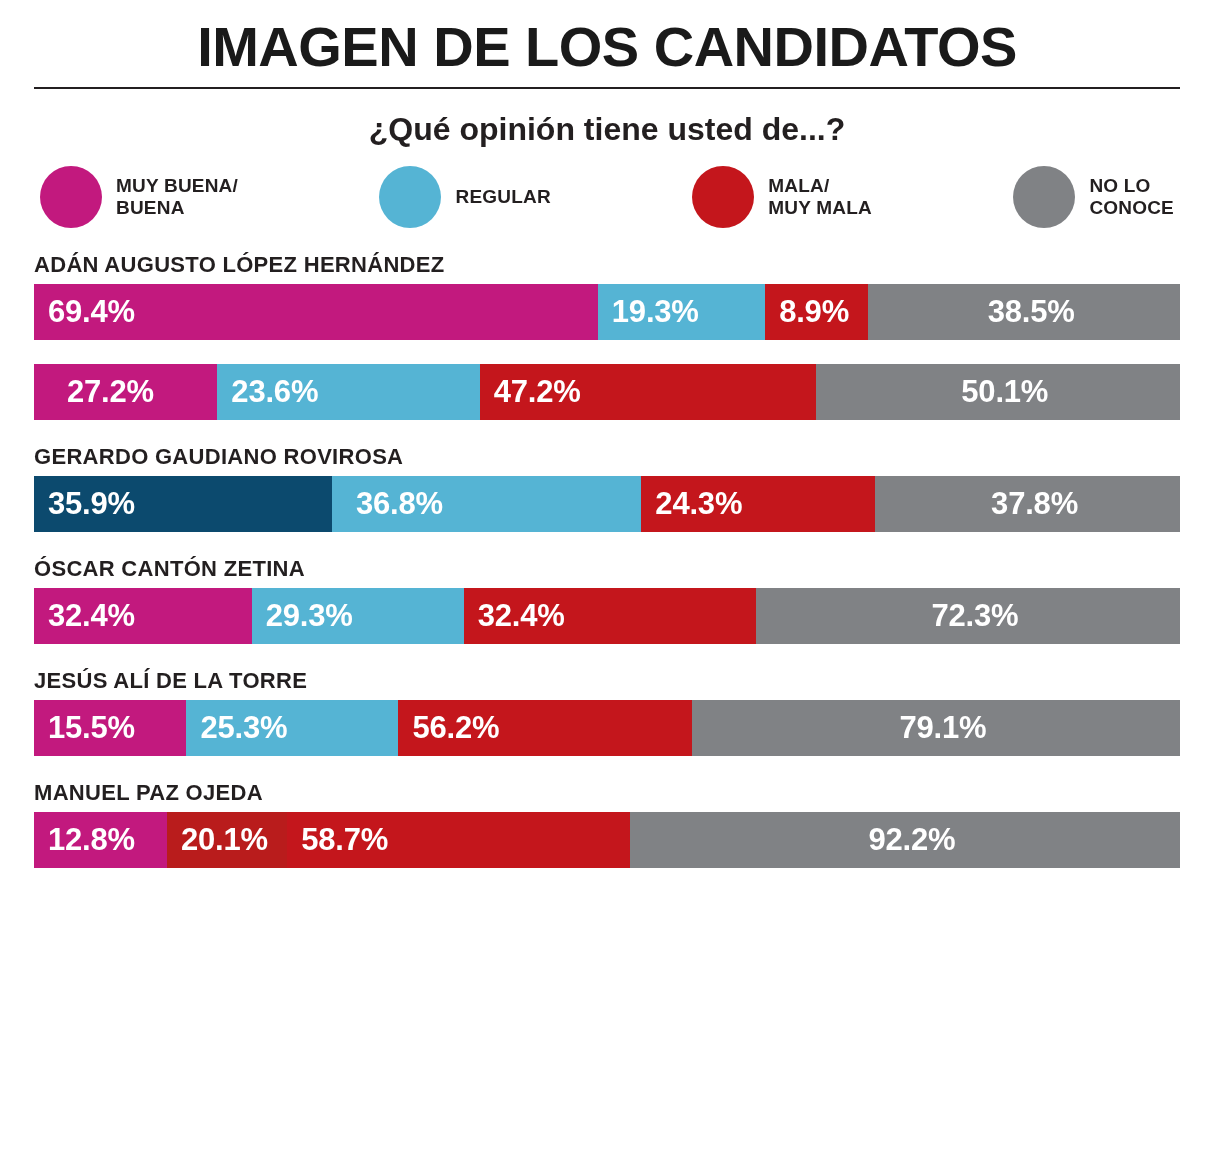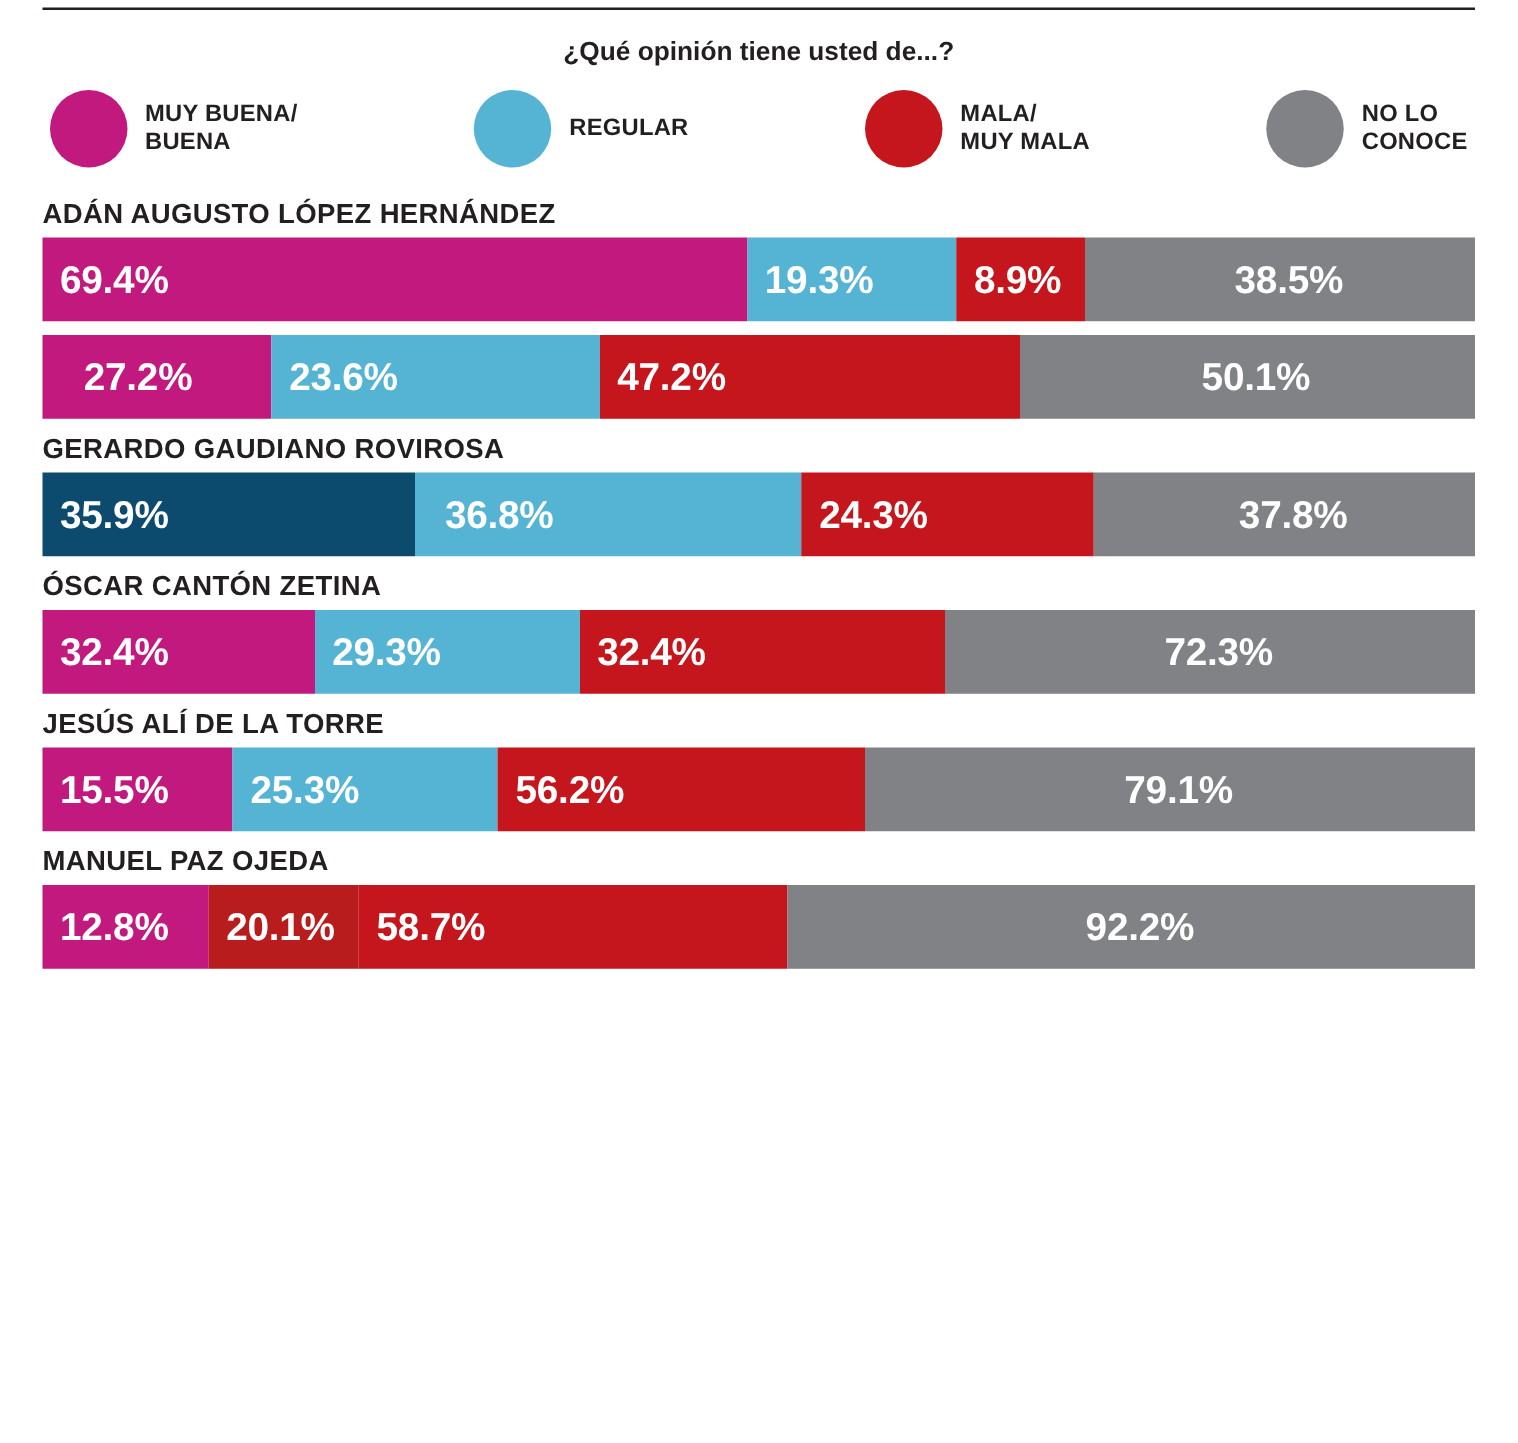--- a/index.html
+++ b/index.html
@@ -31,21 +31,21 @@
     line-height: 1.05;
   }
   .rule {
     height: 2px;
     background: #231f20;
     width: 100%;
     margin: 6px 0 0 0;
   }
   .subtitle {
     text-align: center;
-    font-size: 21px;
+    font-size: 32px;
     font-weight: bold;
     color: #231f20;
     margin: 22px 0 18px 0;
   }
   .legend {
     display: flex;
     align-items: center;
     justify-content: space-between;
     padding: 0 6px 0 6px;
     margin-bottom: 24px;
@@ -63,32 +63,32 @@
   }
   .legend-label {
     font-size: 19px;
     font-weight: bold;
     letter-spacing: 0.2px;
     line-height: 1.15;
     color: #231f20;
     white-space: pre-line;
   }
   .cand-block {
-    margin-bottom: 11px;
+    margin-bottom: 24px;
   }
   .cand-name {
     font-size: 22px;
     font-weight: bold;
     letter-spacing: 0.3px;
     color: #231f20;
     margin-bottom: 6px;
   }
   .bar-row {
     display: flex;
-    height: 67px;
+    height: 56px;
     width: 100%;
     align-items: stretch;
   }
   .seg {
     display: flex;
     align-items: center;
     box-sizing: border-box;
     padding-left: 14px;
     overflow: hidden;
   }
@@ -101,20 +101,21 @@
   }
   .seg.center .seg-label {
     margin: 0 auto;
   }
 </style>
 </head>
 <body>
 
 <div class="page">
 
+  <div class="title">IMAGEN DE LOS CANDIDATOS</div>
   <div class="rule"></div>
   <div class="subtitle">¿Qué opinión tiene usted de...?</div>
 
   <div class="legend">
     <div class="legend-item">
       <span class="legend-dot" style="background:#c2197e"></span>
       <span class="legend-label">MUY BUENA/
 BUENA</span>
     </div>
     <div class="legend-item">

